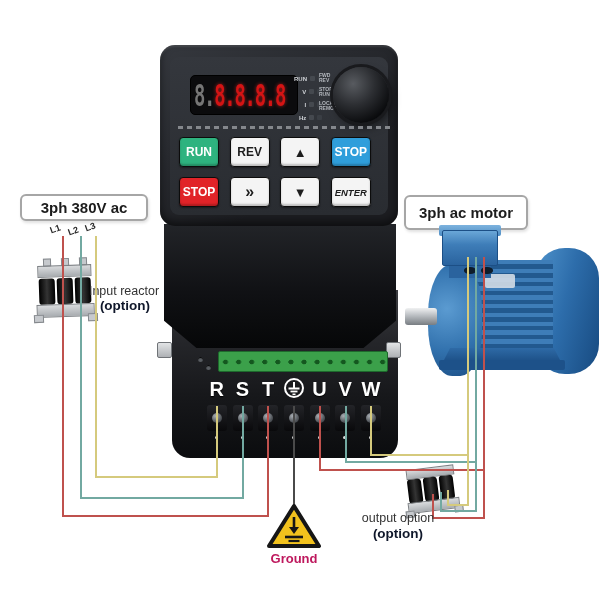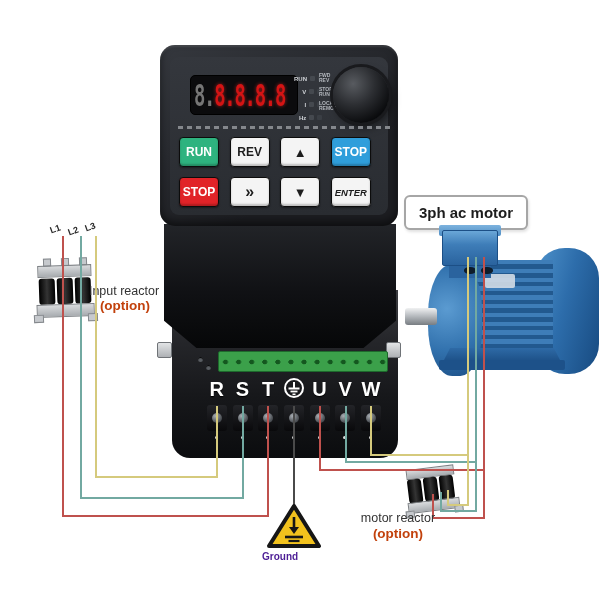--- a/index.html
+++ b/index.html
@@ -8,22 +8,22 @@
 
   
   .label-box {
     position:absolute; background:#fff; border:2px solid #a6a6a6; border-radius:6px;
     display:flex; align-items:center; justify-content:center;
     font-size:15px; font-weight:bold; color:#1c1c1c;
     box-shadow:1px 2px 3px rgba(0,0,0,.12);
   }
   .phase-lbl { position:absolute; font-size:9px; font-weight:bold; color:#2a2a2a; transform:rotate(-20deg); }
   .cap1 { position:absolute; font-size:12.5px; color:#333; text-align:center; }
-  .cap2 { position:absolute; font-size:13.5px; font-weight:bold; color:#c2410c; text-align:center; }
-  .ground-lbl { position:absolute; font-size:10px; font-weight:600; color:#4c1d95; }
+  .cap2 { position:absolute; font-size:13.5px; font-weight:bold; color:#0f172a; text-align:center; }
+  .ground-lbl { position:absolute; font-size:13px; font-weight:600; color:#be185d; text-align:center; }
 
   
   .vfd { position:absolute; left:160px; top:45px; width:238px; height:413px; }
   .vfd-lower {
     position:absolute; left:12px; top:245px; width:226px; height:168px;
     border-radius:0 0 18px 18px;
     background:linear-gradient(180deg,#3c3d41,#26272b 28%,#17181b 62%,#0b0c0e);
   }
   .vfd-cover {
     position:absolute; left:4px; top:179px; width:232px; height:124px;
@@ -139,20 +139,23 @@
 
   .wires { position:absolute; left:0; top:0; z-index:40; pointer-events:none; }
   .gnd-tri { position:absolute; z-index:45; }
   .toplayer { z-index:50; }
 </style>
 </head>
 <body>
 
 <div class="stage">
 
+  <div class="label-box" style="left:20px; top:194px; width:128px; height:27px;">
+    <span>3ph 380V ac</span>
+  </div>
   <div class="label-box" style="left:404px; top:195px; width:124px; height:35px;">
     <span>3ph ac motor</span>
   </div>
 
   <span class="phase-lbl" style="left:50px; top:224px;">L1</span>
   <span class="phase-lbl" style="left:68px; top:226px;">L2</span>
   <span class="phase-lbl" style="left:85px; top:222px;">L3</span>
 
   <div class="reactor" style="left:36px; top:258px; width:60px; height:64px; transform:rotate(-2deg);">
     <div class="rx-nub" style="left:8px; top:0; width:8px; height:8px;"></div>
@@ -332,16 +335,16 @@
 
   <svg class="gnd-tri" style="left:266px; top:503px;" width="56" height="46" viewBox="0 0 56 46">
     <polygon points="28,3 53,43 3,43" stroke="#161616" stroke-width="4" stroke-linejoin="round" fill="#f2c21d"></polygon>
     <line x1="28" y1="14" x2="28" y2="25" stroke="#161616" stroke-width="2.6"></line>
     <polygon points="23,24 33,24 28,31" fill="#161616"></polygon>
     <line x1="19" y1="34" x2="37" y2="34" stroke="#161616" stroke-width="2.6"></line>
     <line x1="22.5" y1="38" x2="33.5" y2="38" stroke="#161616" stroke-width="2.2"></line>
   </svg>
   <div class="ground-lbl toplayer" style="left:262px; top:551px; width:64px;">Ground</div>
 
-  <div class="cap1 toplayer" style="left:350px; top:511px; width:96px;">motor reactor</div>
+  <div class="cap1 toplayer" style="left:350px; top:511px; width:96px;">output option</div>
   <div class="cap2 toplayer" style="left:350px; top:526px; width:96px;">(option)</div>
 
 </div>
 
 </body></html>

